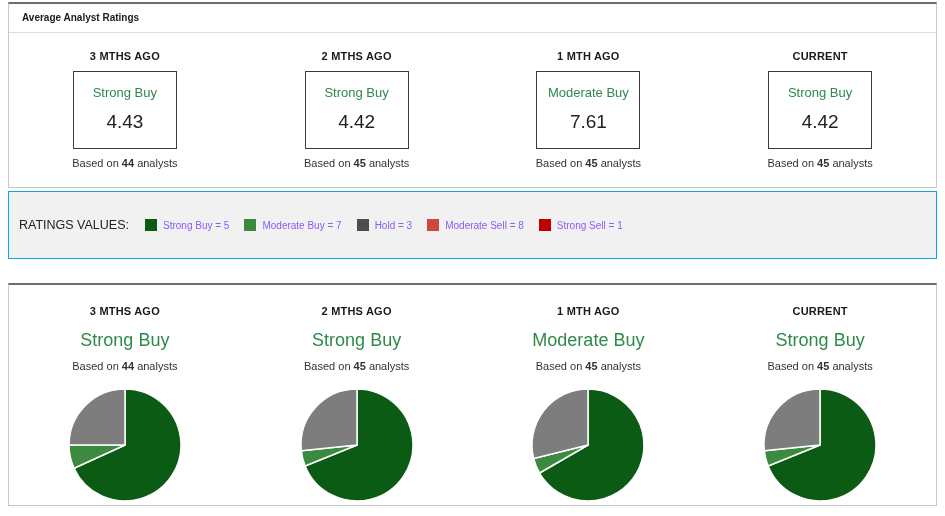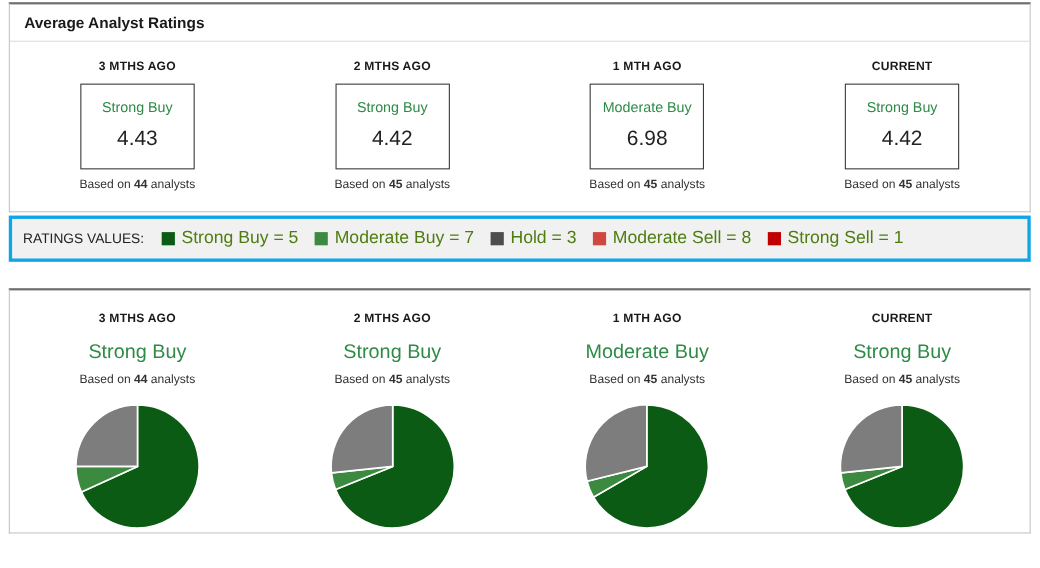--- a/index.html
+++ b/index.html
@@ -7,42 +7,42 @@
     width:945px;height:516px;overflow:hidden;background:#fff;
     font-family:"Liberation Sans",sans-serif;color:#333;
     -webkit-font-smoothing:antialiased;
   }
   .panel{
     margin:0 8px;background:#fff;
     border:1px solid #c6c6c6;border-top:2px solid #6d6d6d;
   }
   .panel.first{margin-top:2px;}
   .panel-header{
-    padding:8px 13px 9px;font-size:14px;font-weight:bold;color:#1a1a1a;
+    padding:8px 13px 9px;font-size:10px;font-weight:bold;color:#1a1a1a;
     border-bottom:1px solid #ddd;
   }
   
   .avg-row{display:flex;padding:17px 0 18px;}
   .avg-col{flex:1;display:flex;flex-direction:column;align-items:center;}
   .period{font-size:11px;font-weight:bold;color:#1a1a1a;margin-bottom:9px;letter-spacing:.2px;}
   .rating-box{
     width:102px;border:1px solid #3a3a3a;background:#fff;text-align:center;
     padding:13px 0 15px;
   }
   .rating-label{font-size:13px;color:#2e8b47;}
   .rating-value{font-size:19px;color:#222;margin-top:11px;}
   .based{font-size:11px;color:#333;margin-top:8px;}
   .based b{font-weight:bold;}
   
   .strip{
-    margin:3px 8px 0;background:#f1f1f1;border:3px solid #0ea5e9;
-    padding:9px 10px;display:flex;align-items:center;
+    margin:3px 8px 0;background:#f1f1f1;border:1px solid #0ea5e9;
+    padding:26px 10px;display:flex;align-items:center;
   }
   .strip-label{font-size:12.5px;color:#222;margin-right:16px;}
-  .strip-item{display:inline-flex;align-items:center;margin-right:15px;font-size:16px;color:#4d7c0f;justify-content:flex-end;}
+  .strip-item{display:inline-flex;align-items:center;margin-right:15px;font-size:10px;color:#8b5cf6;justify-content:flex-end;}
   .sq{width:12px;height:12px;margin-right:6px;flex:none;}
   
   .panel.second{margin-top:24px;}
   .bd-row{display:flex;padding-top:20px;}
   .bd-col{flex:1;text-align:center;}
   .bd-rating{font-size:18px;color:#2e8b47;margin-top:13px;}
   .bd-based{font-size:11px;color:#333;margin-top:9px;}
   svg.pie{width:120px;height:120px;margin-top:13px;display:block;margin-left:auto;margin-right:auto;}
 </style>
 </head>
@@ -75,21 +75,21 @@
         <span>Based on</span>
         <b>45</b>
         <span>analysts</span>
       </div>
     </div>
 
     <div class="avg-col">
       <div class="period">1 MTH AGO</div>
       <div class="rating-box">
         <div class="rating-label">Moderate Buy</div>
-        <div class="rating-value">6.98</div>
+        <div class="rating-value">7.61</div>
       </div>
       <div class="based">
         <span>Based on</span>
         <b>45</b>
         <span>analysts</span>
       </div>
     </div>
 
     <div class="avg-col">
       <div class="period">CURRENT</div>

